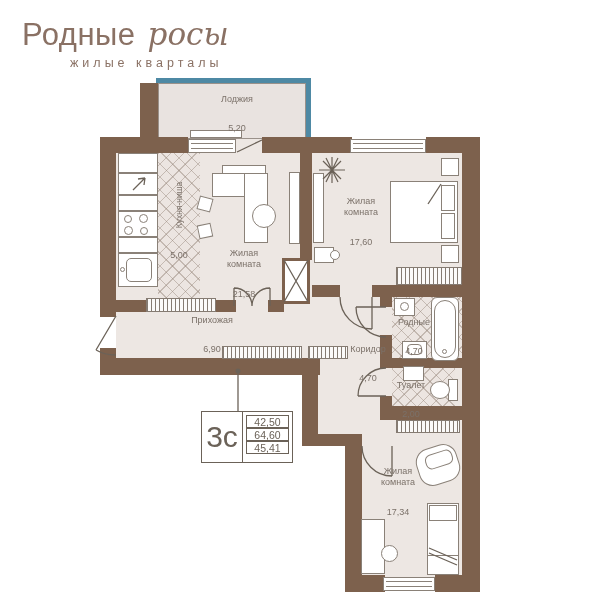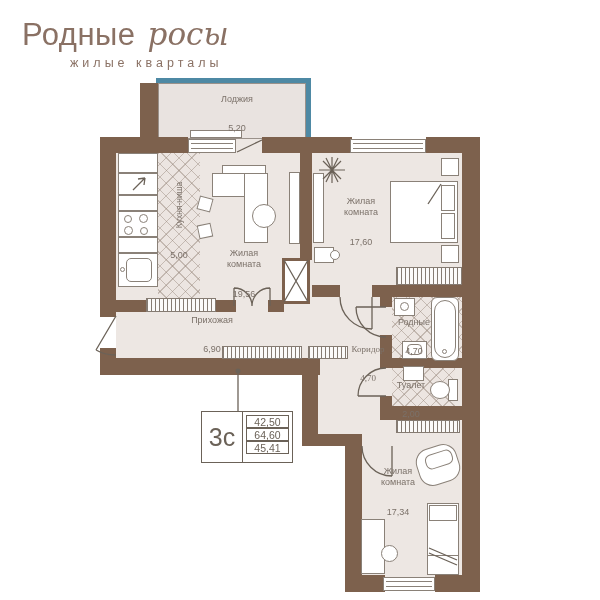--- a/index.html
+++ b/index.html
@@ -29,21 +29,21 @@
   .xbox{position:absolute;background:#fff;border:3px solid #7D614D;box-sizing:border-box;}
   
   .lbl{position:absolute;color:#7B7169;font-size:9px;line-height:1.25;text-align:center;}
   .lbl .a{display:block;margin-top:18px;}
   .vlbl{position:absolute;color:#7B7169;font-size:8.5px;text-align:center;
         transform:rotate(-90deg);white-space:nowrap;}
   
   #callout{position:absolute;left:201px;top:411px;width:92px;height:52px;background:#fff;
       border:1.5px solid #6B6258;box-sizing:border-box;display:flex;}
   #callout .type{width:40px;border-right:1.5px solid #6B6258;display:flex;align-items:center;
-      justify-content:center;font-size:25px;color:#6B6258;}
+      justify-content:center;font-size:30px;color:#6B6258;}
   #callout .vals{flex:1;display:flex;flex-direction:column;justify-content:flex-start;padding:3px;}
   #callout .vals div{border:1px solid #6B6258;font-size:10.5px;color:#6B6258;text-align:center;
       line-height:12px;height:13px;box-sizing:border-box;}
   svg.overlay{position:absolute;left:0;top:0;pointer-events:none;}
 </style>
 </head>
 <body>
 
 <div id="stage">
 
@@ -182,31 +182,31 @@
     <span class="a">5,20</span>
   </div>
   <div class="vlbl" style="left:139px;top:200px;width:80px;">
     <span>Кухня-ниша</span>
   </div>
   <div class="lbl" style="left:158px;top:250px;width:42px;">
     <span>5,00</span>
   </div>
   <div class="lbl" style="left:213px;top:248px;width:62px;">
     <span>Жилая комната</span>
-    <span class="a">19,56</span>
+    <span class="a">21,58</span>
   </div>
   <div class="lbl" style="left:330px;top:196px;width:62px;">
     <span>Жилая комната</span>
     <span class="a">17,60</span>
   </div>
   <div class="lbl" style="left:172px;top:315px;width:80px;">
     <span>Прихожая</span>
     <span class="a">6,90</span>
   </div>
-  <div class="lbl" style="left:340px;top:344px;width:56px;font-family:Liberation Serif, serif;">
+  <div class="lbl" style="left:340px;top:344px;width:56px;">
     <span>Коридор</span>
     <span class="a">4,70</span>
   </div>
   <div class="lbl" style="left:390px;top:317px;width:48px;">
     <span>Родные</span>
     <span class="a">4,70</span>
   </div>
   <div class="lbl" style="left:390px;top:380px;width:42px;">
     <span>Туалет</span>
     <span class="a">2,00</span>

